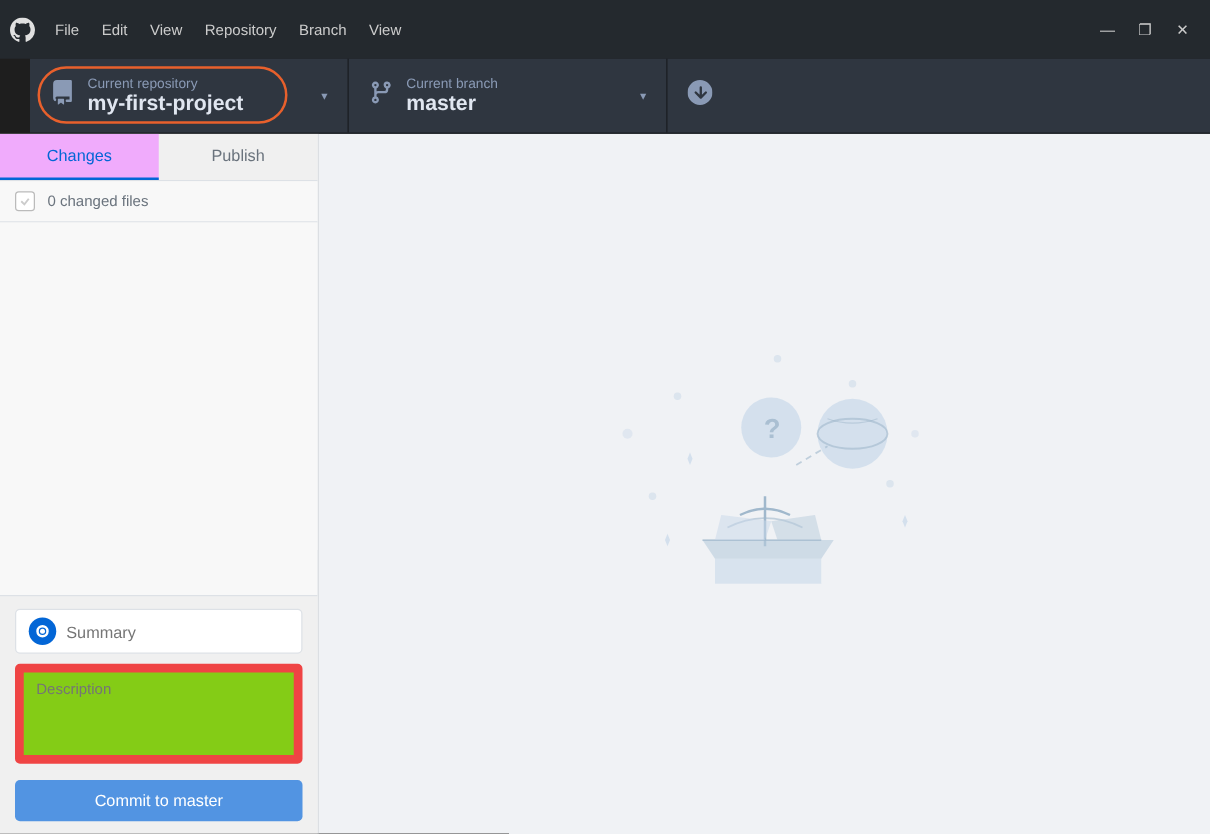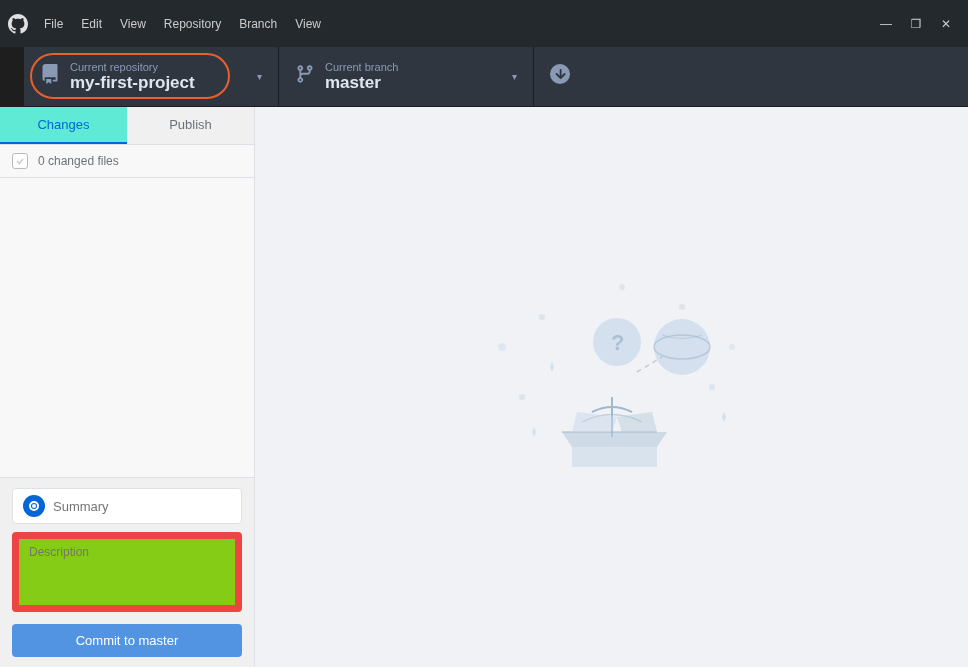--- a/index.html
+++ b/index.html
@@ -129,21 +129,21 @@
       padding: 10px 0;
       text-align: center;
       font-size: 13px;
       color: #6a737d;
       cursor: pointer;
       border-bottom: 2px solid transparent;
     }
     .tab.active {
       color: #0366d6;
       border-bottom: 2px solid #0366d6;
-      background: #5eead4;
+      background: #f0abfc;
       font-weight: 500;
     }
 
     
     .changed-files-bar {
       display: flex;
       align-items: center;
       padding: 8px 12px;
       border-bottom: 1px solid #dde1e6;
       background: #f8f8f8;

